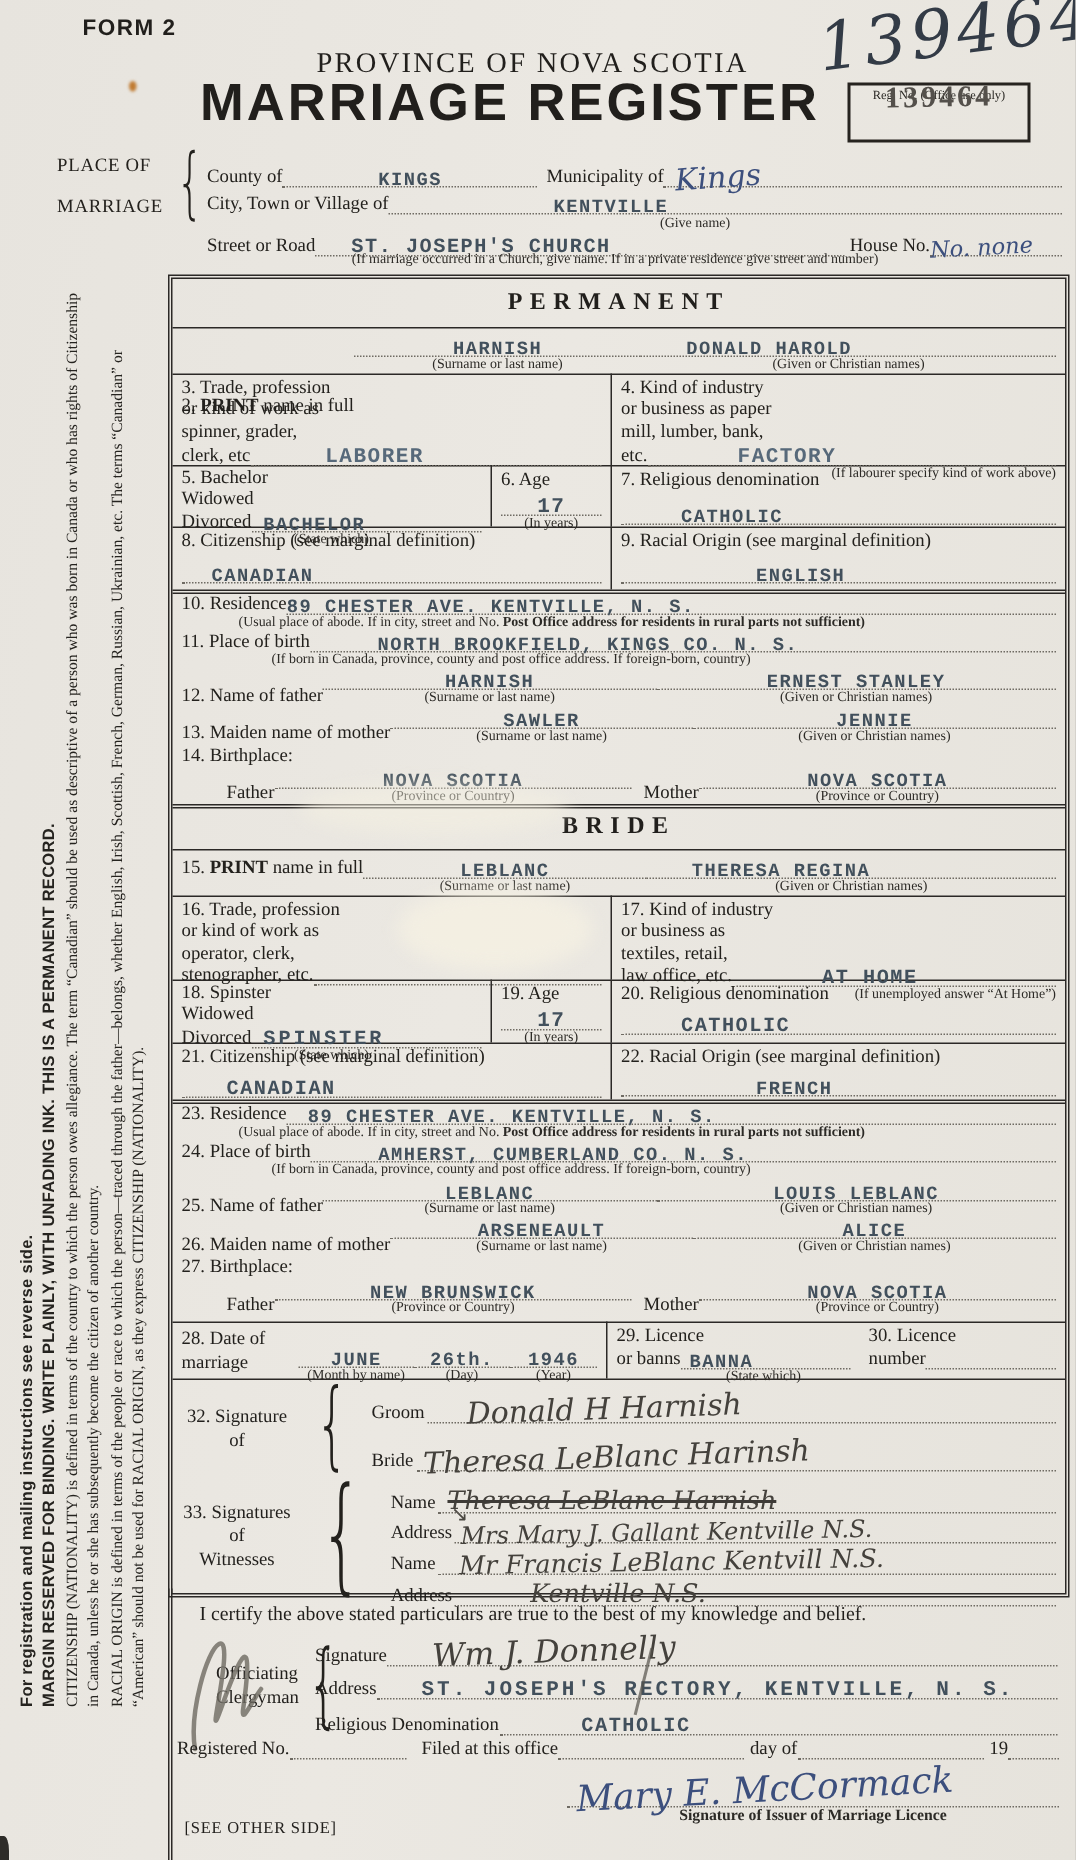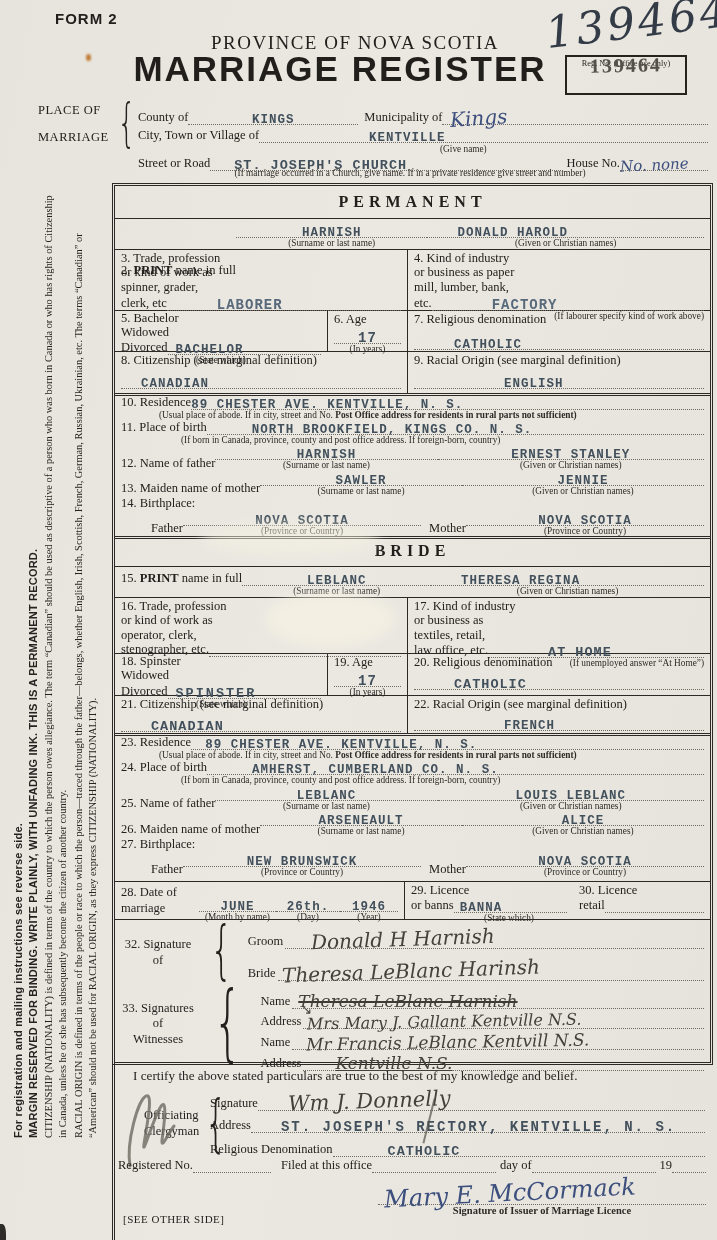--- a/index.html
+++ b/index.html
@@ -466,21 +466,21 @@
             <span class="lbl">or banns</span>
           <span class="fill">
               <span class="tv" style="margin-left:6px;">BANNA</span>
             </span>
           </div>
         <div class="cap" style="padding-left:40px;">(State which)</div>
       </div>
       <div class="col" style="flex:1;">
         <div class="lbl">30. Licence</div>
         <div class="hrow">
-            <span class="lbl">retail</span>
+            <span class="lbl">number</span>
           <span class="fill">
               <span class="tv"></span>
             </span>
           </div>
       </div>
     </div>
 
     <div class="trow" style="top:733px;height:67px;">
       <div class="col" style="width:86px;display:flex;align-items:center;justify-content:center;">
         <span class="rl">32. Signature
@@ -526,21 +526,21 @@
           </div>
         <div class="wline">
             <span class="wlbl">Name</span>
           <span class="fill">
               <span class="hand ink-dark" style="font-size:17px;margin-left:14px;transform:rotate(-1deg);">Mr Francis LeBlanc  Kentvill N.S.</span>
             </span>
           </div>
         <div class="wline">
             <span class="wlbl">Address</span>
           <span class="fill">
-              <span class="hand ink-dark" style="font-size:17px;margin-left:32px;text-decoration:underline;">Kentville N.S.</span>
+              <span class="hand ink-dark" style="font-size:17px;margin-left:50px;">Kentville N.S.</span>
             </span>
           </div>
       </div>
     </div>
   </div>
 
   <div class="abs" style="left:112px;top:1059px;height:181px;width:0;border-left:3px double #2b2826;"></div>
 
   <div class="abs" style="left:133px;top:1068px;font-size:13.2px;">I certify the above stated particulars are true to the best of my knowledge and belief.</div>
 

